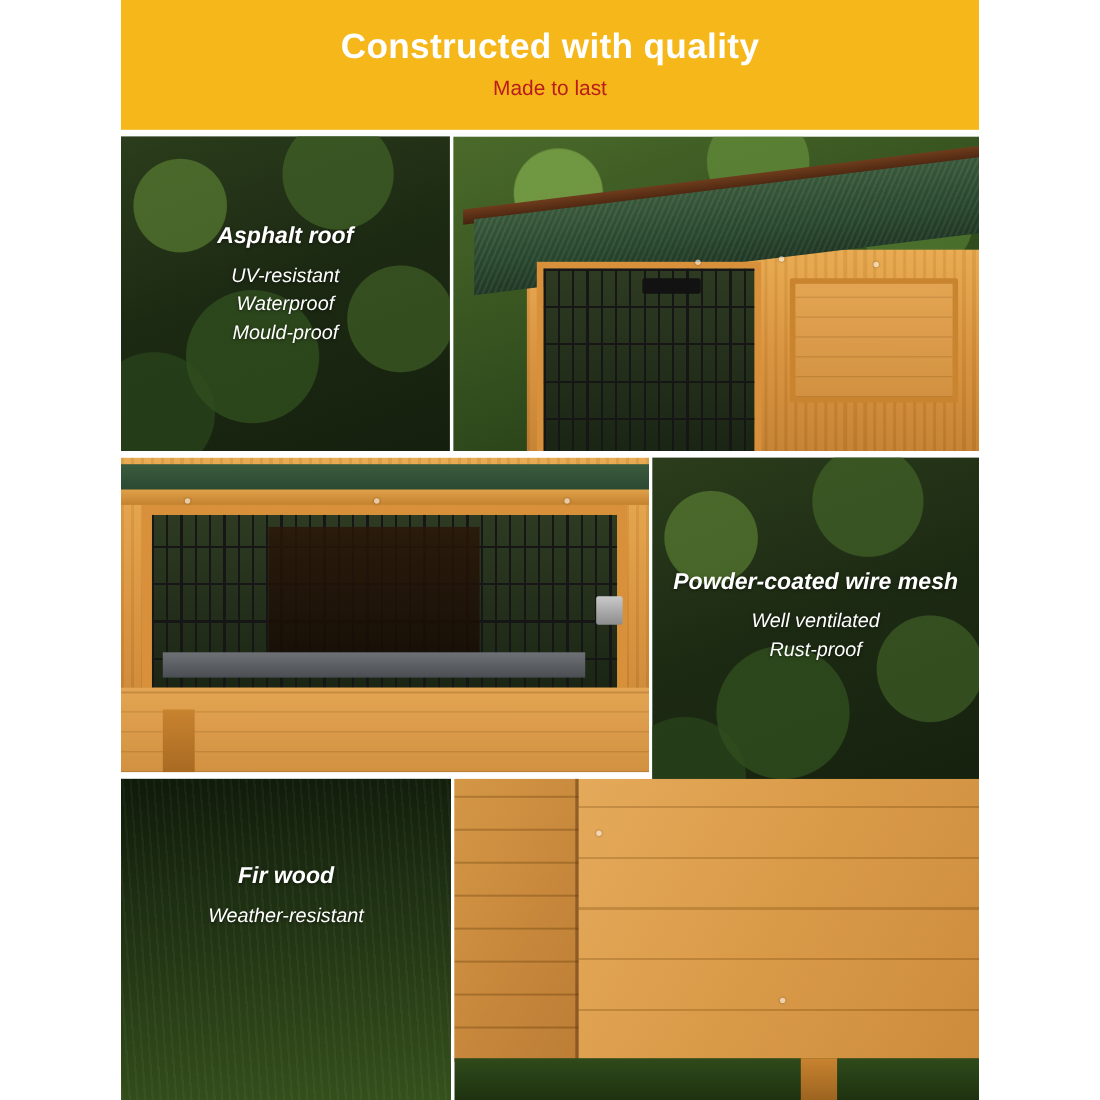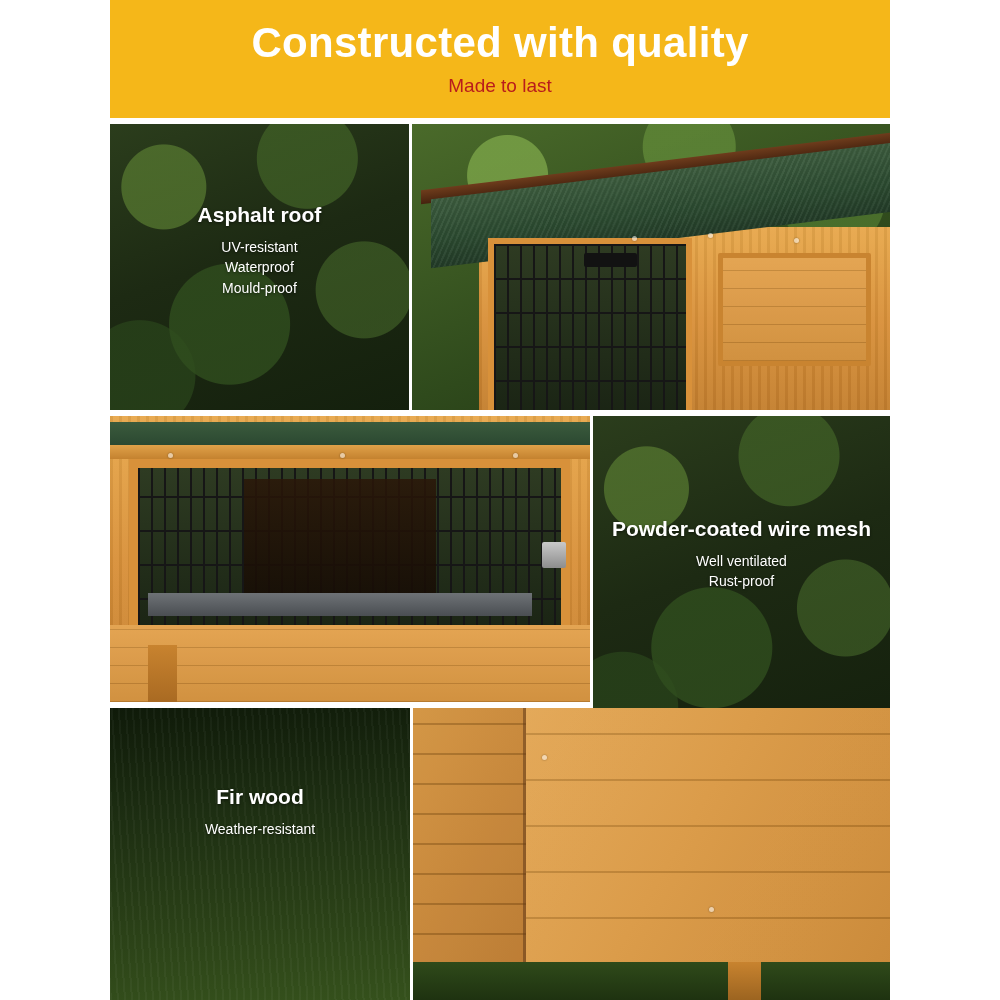--- a/index.html
+++ b/index.html
@@ -29,21 +29,21 @@
     width: 780px;
     height: 118px;
     background: #f5b719;
     display: flex;
     flex-direction: column;
     align-items: center;
     justify-content: center;
   }
   .banner-title {
     color: #ffffff;
-    font-size: 42px;
+    font-size: 32px;
     font-weight: bold;
     letter-spacing: 0.3px;
     line-height: 1.05;
     text-align: center;
     margin: 0 0 10px 0;
   }
   .banner-sub {
     color: #b91c1c;
     font-size: 19px;
     font-weight: normal;
@@ -57,20 +57,21 @@
     left: 110px;
     top: 124px;
     width: 780px;
     height: 876px;
   }
   .row {
     position: absolute;
     left: 0;
     width: 780px;
     display: flex;
+    font-style: italic;
   }
   .row-1 { top: 0;   height: 286px; }
   .row-2 { top: 292px; height: 286px; }
   .row-3 { top: 584px; height: 354px; }
 
   .cell {
     position: relative;
     overflow: hidden;
   }
 
@@ -97,21 +98,21 @@
     color: #ffffff;
     text-shadow: 0 1px 3px rgba(0,0,0,0.55);
   }
   .feat-title {
     font-size: 21px;
     font-weight: bold;
     margin: 0 0 10px 0;
     line-height: 1.2;
   }
   .feat-line {
-    font-size: 14px;
+    font-size: 18px;
     font-weight: normal;
     line-height: 1.45;
     margin: 0;
   }
 
   
   .photo {
     width: 100%;
     height: 100%;
     position: relative;

